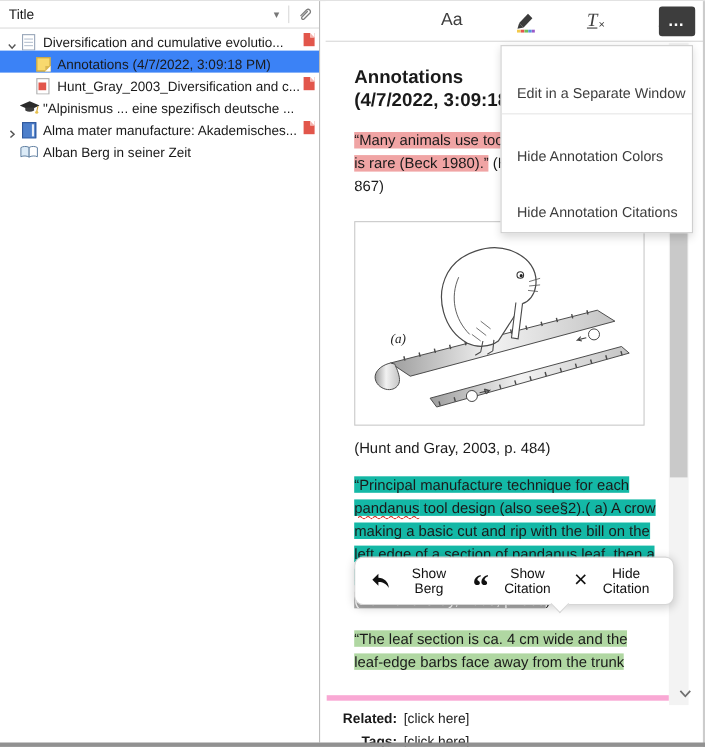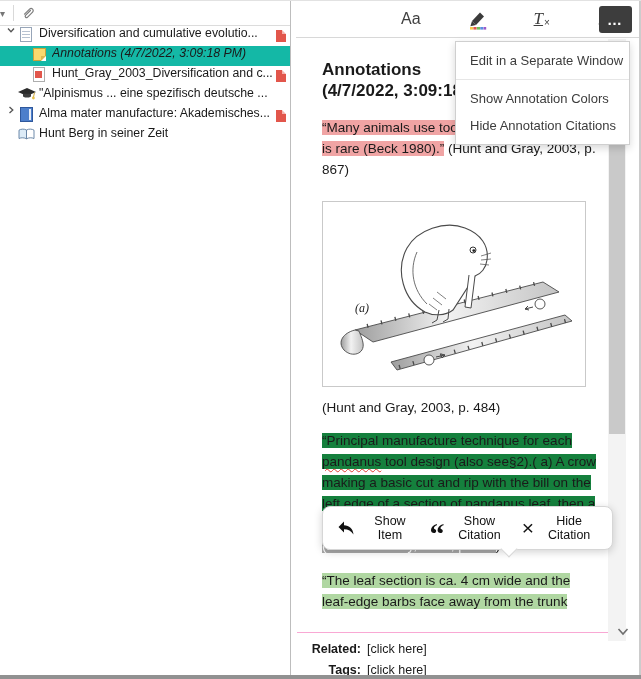--- a/index.html
+++ b/index.html
@@ -11,22 +11,22 @@
 
   
   .left-panel{position:absolute;left:0;top:0;width:290px;bottom:4px;background:#fff;
     border-right:1px solid #bdbdbd;}
   .list-header{height:24px;display:flex;align-items:center;border-bottom:1px solid #dcdcdc;}
   .col-title{flex:1;padding-left:8px;font-size:12.5px;}
   .sort-caret{color:#777;font-size:10px;margin-right:8px;}
   .header-sep{width:1px;height:16px;background:#d9d9d9;}
   .clip-cell{width:27px;display:flex;justify-content:center;}
   .rows{position:absolute;top:25px;left:0;right:0;}
-  .row{position:relative;height:20px;display:flex;align-items:flex-start;font-size:12.3px;white-space:nowrap;overflow:hidden;}
-  .row.selected{background:#14b8a6;font-style:italic;}
+  .row{position:relative;height:20px;display:flex;align-items:flex-end;font-size:12.3px;white-space:nowrap;overflow:hidden;}
+  .row.selected{background:#3b82f6;}
   .twisty{width:15px;margin-left:3px;display:flex;justify-content:center;flex:none;}
   .indent{width:13px;flex:none;}
   .item-icon{width:17px;height:16px;margin-right:4px;flex:none;position:relative;}
   .row-label{overflow:hidden;text-overflow:ellipsis;}
   .badge{position:absolute;right:4px;top:4px;}
   
   .doc-icon{position:absolute;left:2px;top:1px;width:10px;height:13px;background:#fff;border:1px solid #97a5b8;}
   .doc-icon i{position:absolute;left:1px;right:1px;height:1px;background:#b7c2d1;display:block;}
   .note-icon{position:absolute;left:2px;top:2px;width:11px;height:11px;background:#f8d96e;border:1px solid #c9a23a;}
   .note-icon i{position:absolute;right:-1px;bottom:-1px;width:0;height:0;border-left:5px solid #dcb84f;border-bottom:5px solid #fff;display:block;}
@@ -46,63 +46,64 @@
   .more-btn{position:absolute;right:9px;top:5px;width:33px;height:27px;background:#3d3d3d;border-radius:3px;
     color:#fff;display:flex;align-items:center;justify-content:center;font-size:15px;letter-spacing:2px;font-weight:bold;}
 
   
   .note-area{position:absolute;left:297px;top:38px;right:0;bottom:48px;background:#fff;overflow:hidden;}
   .note-content{padding:20px 0 0 25px;width:277px;}
   .note-title{font-size:17px;font-weight:bold;line-height:21px;margin:0 0 16px 0;}
   .para{font-size:13.5px;line-height:21px;margin:0 0 14px 0;}
   .mb21{margin-bottom:21px;} .mb10{margin-bottom:10px;} .mb12{margin-bottom:12px;}
   .seg.hl-red{background:#f0a4a4;}
-  .seg.hl-yellow{background:#15803d;margin-top:26px;}
+  .seg.hl-yellow{background:#14b8a6;margin-top:26px;}
   .seg.hl-green{background:#b0d7a2;}
   .seg.selected-text{background:#a8a8a8;color:#fff;}
   .seg.misspell{text-decoration:underline wavy #e03c31;text-decoration-thickness:1px;text-underline-offset:2px;}
   .figure-box{width:264px;height:186px;border:1px solid #c9c9c9;box-sizing:border-box;
     display:flex;align-items:center;justify-content:center;background:#fff;}
 
   
   .scrollbar{position:absolute;right:15px;top:38px;width:18px;height:602px;background:#f3f3f3;}
   .scroll-thumb{position:absolute;left:1px;right:1px;top:2px;height:393px;background:#c9c9c9;}
   .scroll-arrow{position:absolute;right:12px;top:621px;}
 
   
   .footer{position:absolute;left:297px;top:631px;width:311px;height:44px;background:#fff;
-    border-top:1px solid #f9a8d4;box-sizing:border-box;font-size:12.5px;padding-top:5px;}
+    border-top:5px solid #f9a8d4;box-sizing:border-box;font-size:12.5px;padding-top:5px;}
   .meta-row{display:flex;height:21px;align-items:center;}
   .meta-label{width:64px;text-align:right;font-weight:bold;flex:none;}
   .meta-value{margin-left:6px;}
 
   
   .menu{position:absolute;left:455px;top:40px;width:173px;background:#fff;border:1px solid #cfcfcf;
     box-shadow:0 3px 8px rgba(0,0,0,.16);z-index:40;padding:5px 0;font-size:13px;color:#3c3c3c;}
-  .menu-item{padding:6px 14px;white-space:nowrap;}
+  .menu-item{padding:6px 14px;white-space:nowrap;margin-top:24px;}
   .menu-sep{height:1px;background:#e6e6e6;margin:5px 0;}
 
   
   .popup{position:absolute;left:322px;top:505px;width:291px;height:44px;background:#fff;
     border:1px solid #d6d6d6;border-radius:8px;box-shadow:0 2px 9px rgba(0,0,0,.18);z-index:30;
     display:flex;align-items:center;padding:0 8px;box-sizing:border-box;}
   .popup-notch{position:absolute;left:180px;bottom:-6px;width:11px;height:11px;background:#fff;
     border-right:1px solid #d6d6d6;border-bottom:1px solid #d6d6d6;transform:rotate(45deg);}
   .popup-item{display:flex;align-items:center;gap:9px;flex:1;justify-content:center;}
   .popup-label{font-size:12.5px;line-height:14px;text-align:center;width:52px;color:#111;}
   .quote-glyph{font-family:"Liberation Serif",serif;font-weight:bold;font-size:30px;line-height:10px;color:#111;margin-top:12px;}
   .x-glyph{font-size:21px;color:#111;line-height:18px;}
 </style>
 </head>
 <body>
 
 <div class="window">
 
   <div class="left-panel">
     <div class="list-header">
+      <div class="col-title">Title</div>
       <div class="sort-caret">▾</div>
       <div class="header-sep"></div>
       <div class="clip-cell">
         <svg width="14" height="14" viewBox="0 0 14 14">
           <path d="M3.5 8.2 L8.6 3.1 a2.1 2.1 0 0 1 3 3 L6.4 11.3 a1.35 1.35 0 0 1-1.9-1.9 L9.4 4.5" fill="none" stroke="#7d7d7d" stroke-width="1.2" stroke-linecap="round"></path>
         </svg>
       </div>
     </div>
 
     <div class="rows">
@@ -187,21 +188,21 @@
       </div>
 
       <div class="row">
         <span class="twisty"></span>
         <span class="item-icon">
           <svg width="17" height="13" viewBox="0 0 17 13" style="position:absolute;left:0;top:2px">
             <path d="M8.5 2 C6 0.6 2.6 1 1 2.2 V10.5 C3.2 9.4 6.4 9.6 8.5 10.8 Z" fill="#dcebf7" stroke="#5f7ea0" stroke-width="0.9"></path>
             <path d="M8.5 2 C11 0.6 14.4 1 16 2.2 V10.5 C13.8 9.4 10.6 9.6 8.5 10.8 Z" fill="#ffffff" stroke="#5f7ea0" stroke-width="0.9"></path>
           </svg>
         </span>
-        <span class="row-label">Hunt Berg in seiner Zeit</span>
+        <span class="row-label">Alban Berg in seiner Zeit</span>
       </div>
     </div>
   </div>
 
   <div class="toolbar">
     <span class="tbtn">Aa</span>
     <span class="tbtn">
       <svg width="21" height="21" viewBox="0 0 21 21">
         <polygon points="5,12 13,3.5 17,7.5 9,16" fill="#3b3b3b"></polygon>
         <polygon points="5,12 9,16 3.4,17.2" fill="#3b3b3b"></polygon>
@@ -301,31 +302,31 @@
     </div>
     <div class="meta-row">
       <span class="meta-label">Tags:</span>
       <span class="meta-value">[click here]</span>
     </div>
   </div>
 
   <div class="menu">
     <div class="menu-item">Edit in a Separate Window</div>
     <div class="menu-sep"></div>
-    <div class="menu-item">Show Annotation Colors</div>
+    <div class="menu-item">Hide Annotation Colors</div>
     <div class="menu-item">Hide Annotation Citations</div>
   </div>
 
   <div class="popup">
     <div class="popup-notch"></div>
     <div class="popup-item">
       <svg width="18" height="16" viewBox="0 0 18 16">
         <path d="M7 1.5 L1.5 7 L7 12.5 L7 9.2 C11.2 9.2 14.2 10.8 16.5 14.5 C16 8.6 12.2 5.6 7 5.3 Z" fill="#111"></path>
       </svg>
-      <span class="popup-label">Show Item</span>
+      <span class="popup-label">Show Berg</span>
     </div>
     <div class="popup-item">
       <span class="quote-glyph">“</span>
       <span class="popup-label">Show Citation</span>
     </div>
     <div class="popup-item">
       <span class="x-glyph">×</span>
       <span class="popup-label">Hide Citation</span>
     </div>
   </div>

